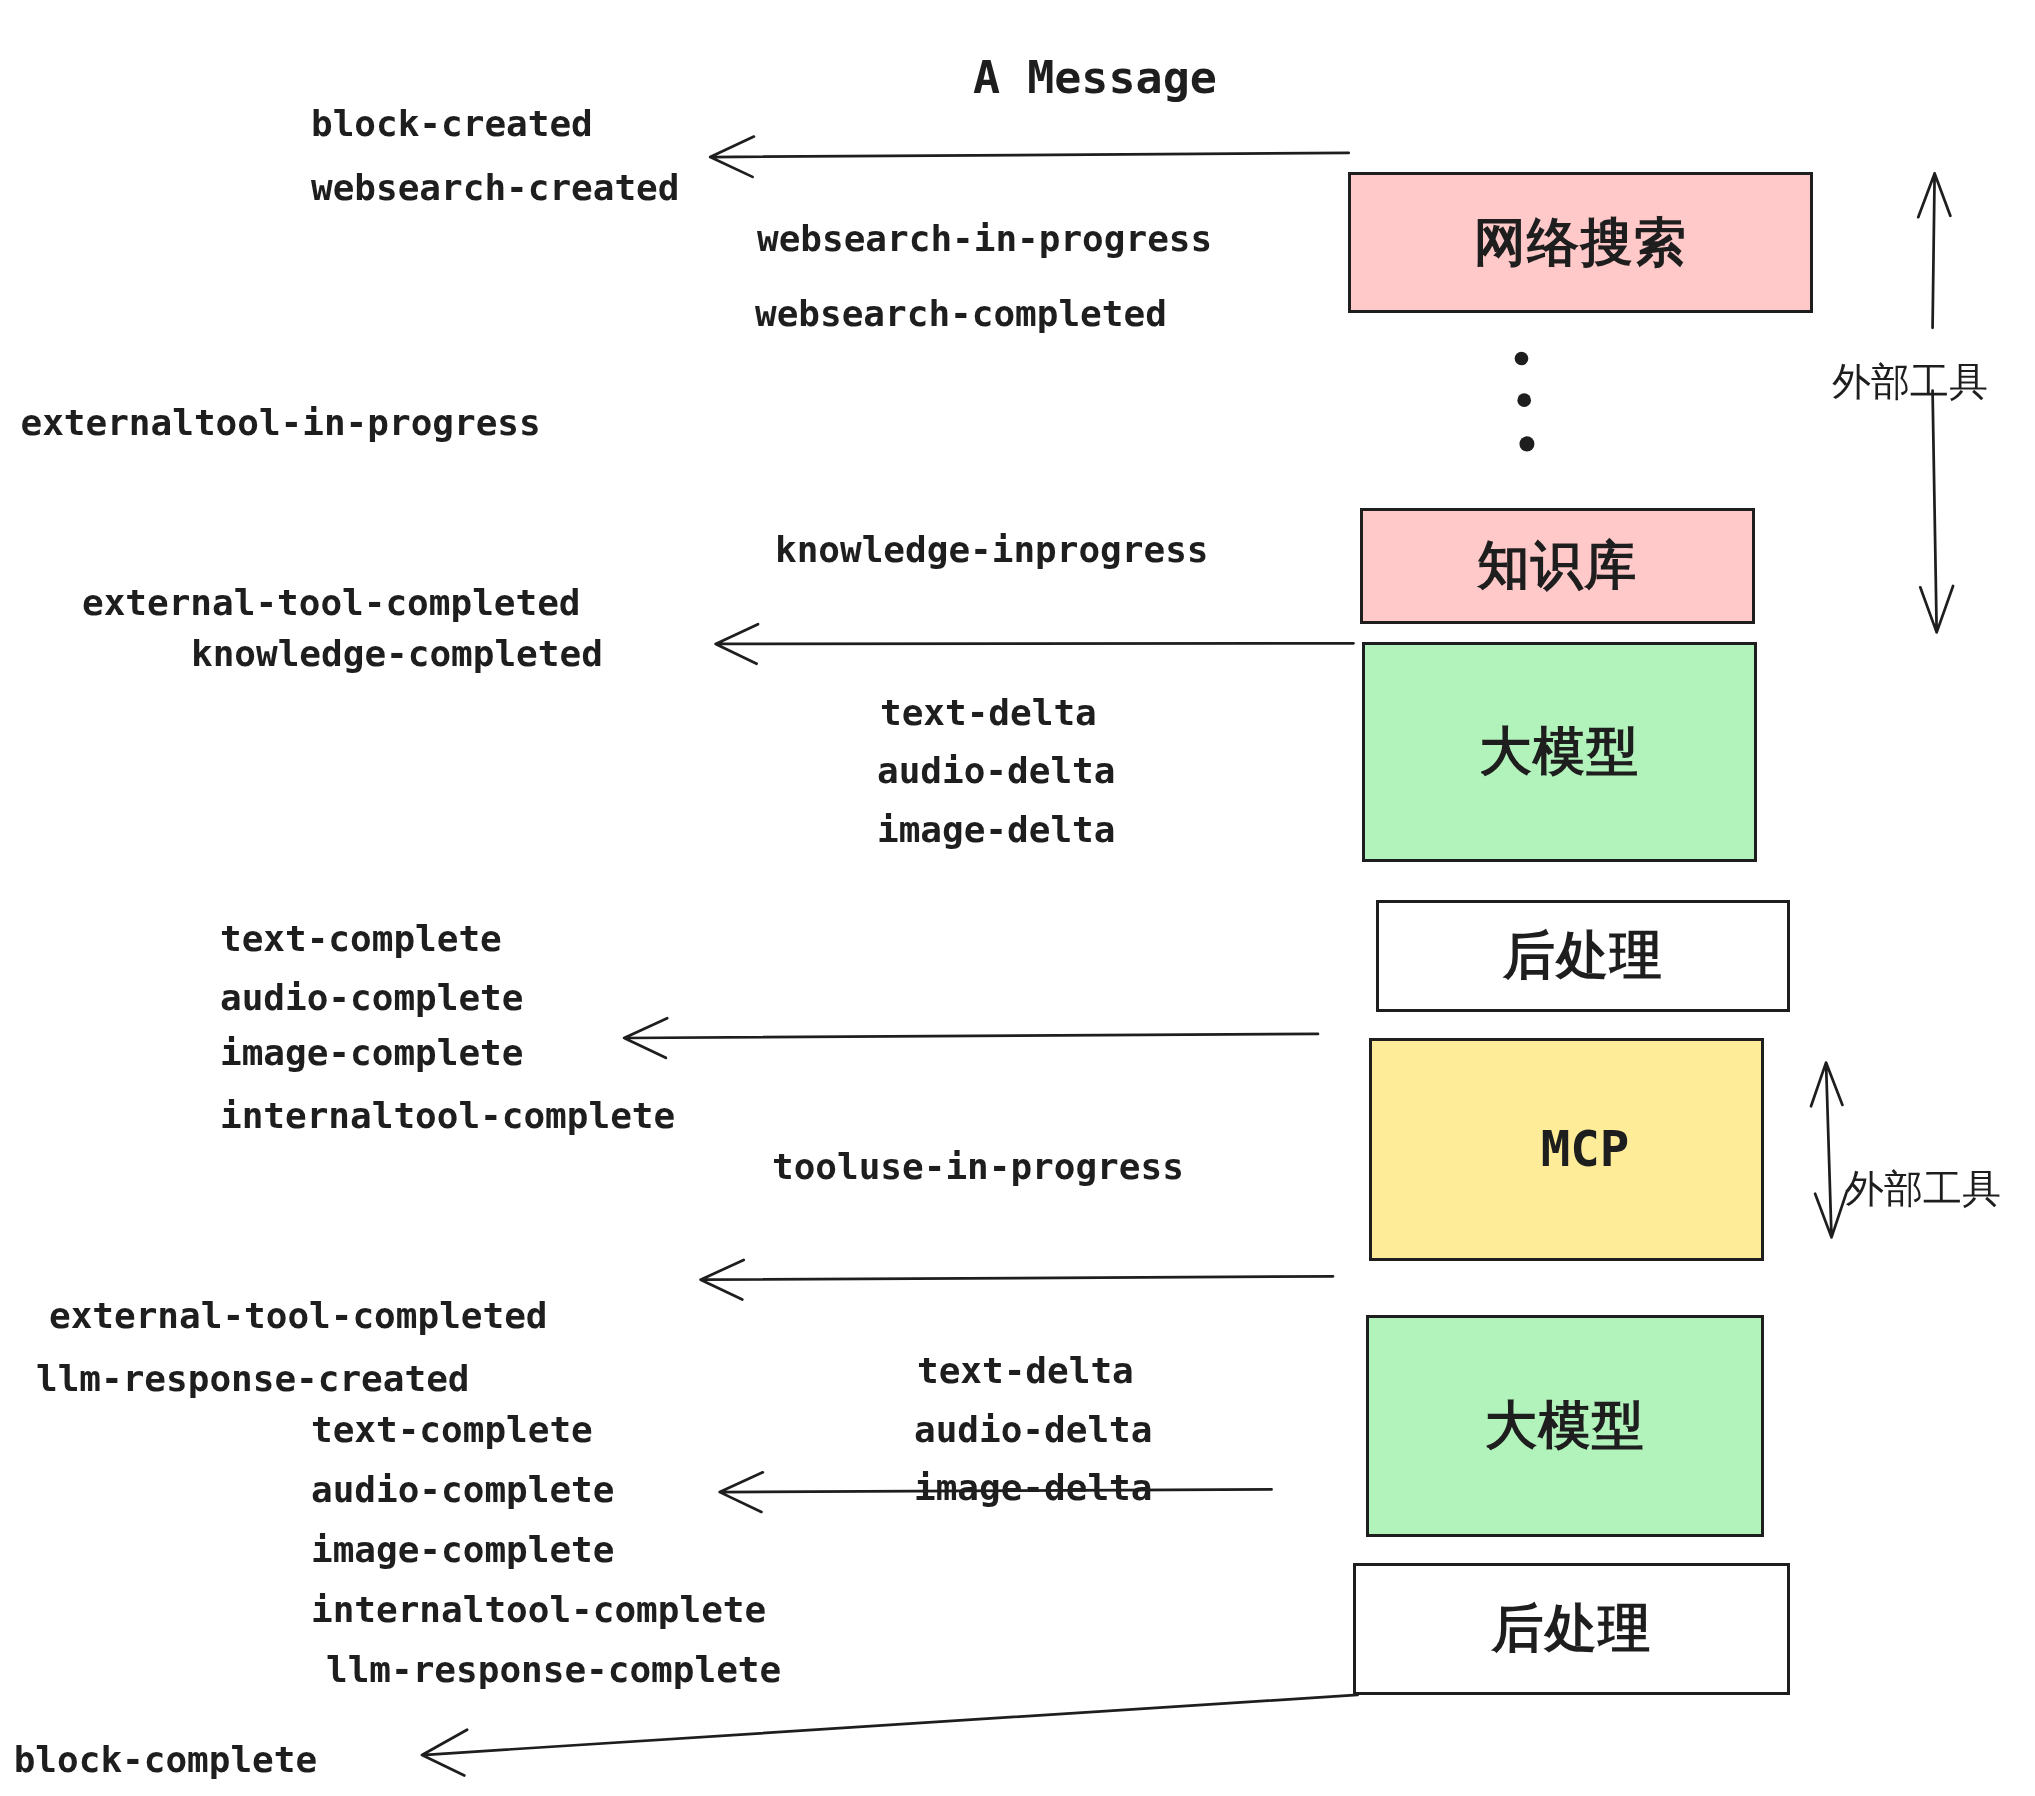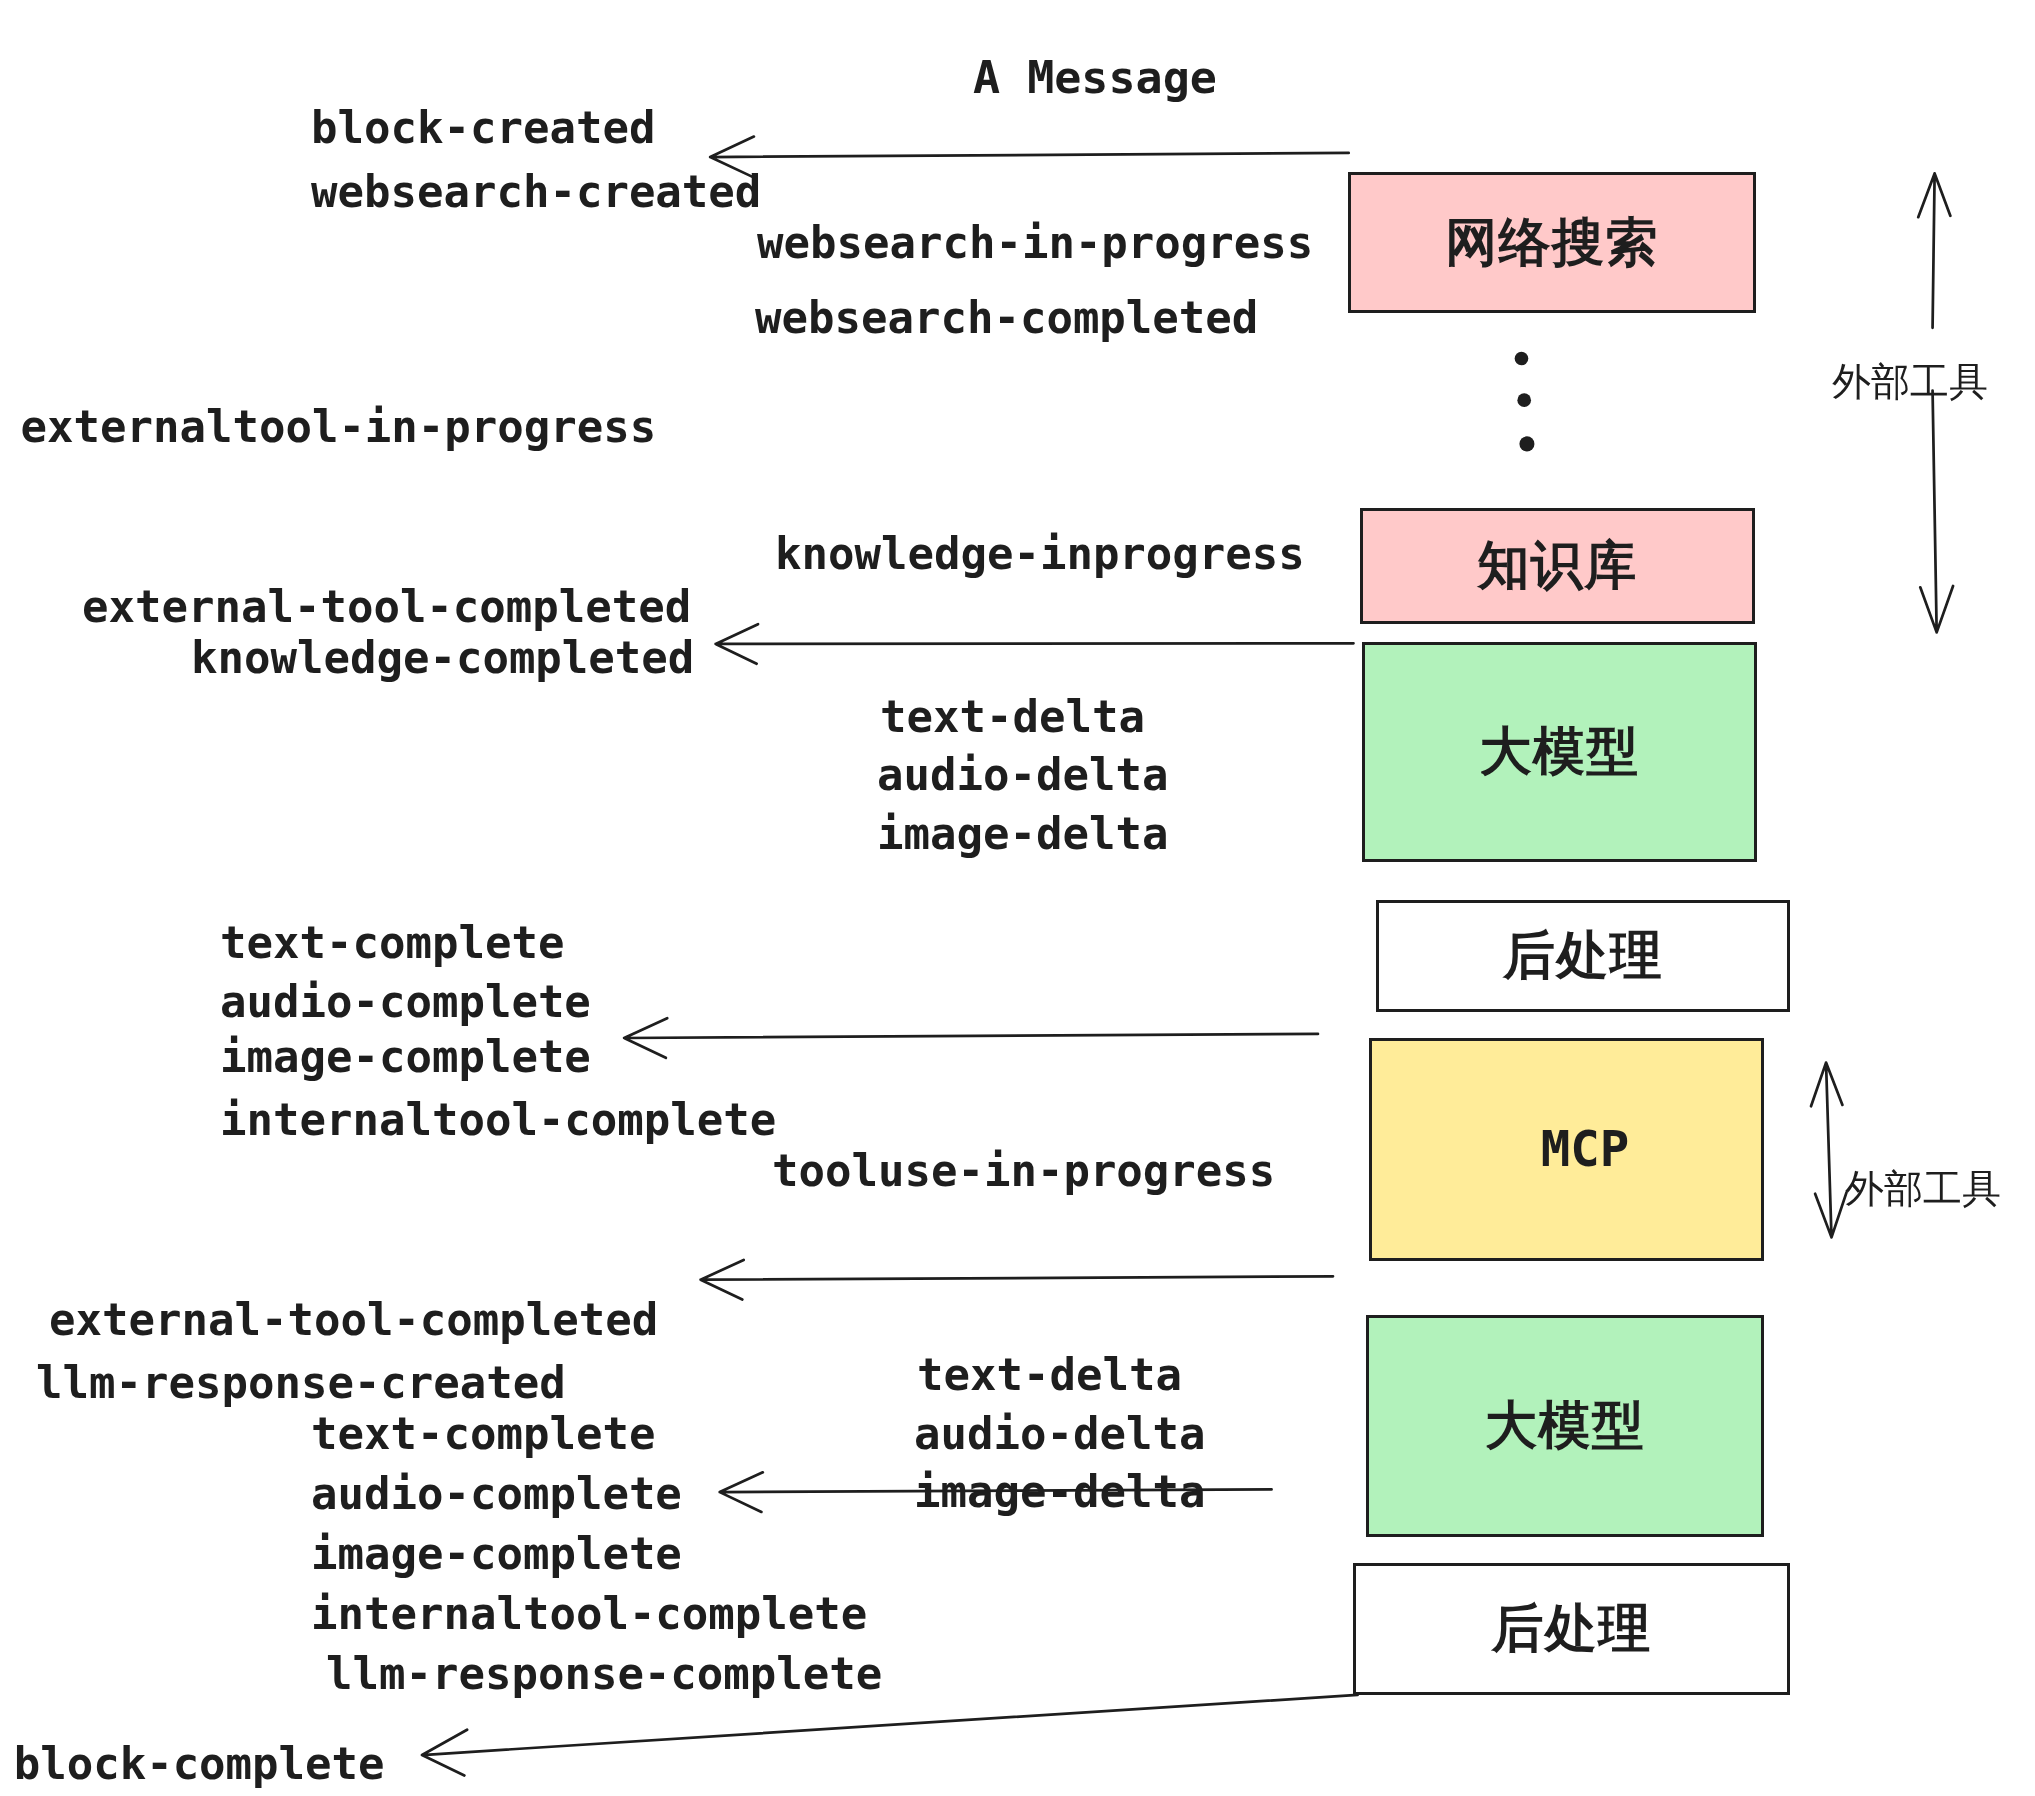--- a/index.html
+++ b/index.html
@@ -13,21 +13,21 @@
   }
   .overlay{position:absolute;left:0;top:0;width:2035px;height:1796px;pointer-events:none;}
   .overlay path{stroke:#1e1e1e;stroke-width:4;fill:none;stroke-linecap:round;stroke-linejoin:round;}
   .overlay circle{fill:#1e1e1e;stroke:none;}
   .title{
     position:absolute;
     font-size:45px;font-weight:600;white-space:nowrap;margin-top:32px;
   }
   .evt{
     position:absolute;
-    font-size:44px;font-weight:600;line-height:1.1;white-space:nowrap;
+    font-size:36px;font-weight:600;line-height:1.1;white-space:nowrap;
   }
   .box{
     position:absolute;
     border:3.4px solid #1e1e1e;
     display:flex;align-items:center;justify-content:center;
     box-sizing:border-box;
   }
   .box .box-label{
     font-family:"DejaVu Sans", sans-serif;
     font-size:52px;font-weight:600;letter-spacing:1.4px;white-space:nowrap;
@@ -63,21 +63,21 @@
 
     <g>
       <circle cx="2228" cy="525" r="10"></circle>
       <circle cx="2232" cy="586" r="10"></circle>
       <circle cx="2236" cy="650" r="11"></circle>
     </g>
   </svg>
 
   <div class="title" style="left:973px;top:19px">A Message</div>
 
-  <div class="box" style="left: 1348px; top: 172px; width: 408px; height: 141px; background-color: rgb(255, 201, 201);">
+  <div class="box" style="left: 1348px; top: 172px; width: 465px; height: 141px; background-color: rgb(255, 201, 201);">
     <span class="box-label">网络搜索</span>
   </div>
   <div class="box" style="left: 1360px; top: 508px; width: 395px; height: 116px; background-color: rgb(255, 201, 201);">
     <span class="box-label">知识库</span>
   </div>
   <div class="box" style="left: 1362px; top: 642px; width: 395px; height: 220px; background-color: rgb(178, 242, 187);">
     <span class="box-label">大模型</span>
   </div>
   <div class="box" style="left: 1376px; top: 900px; width: 414px; height: 112px; background-color: rgb(255, 255, 255);">
     <span class="box-label">后处理</span>

